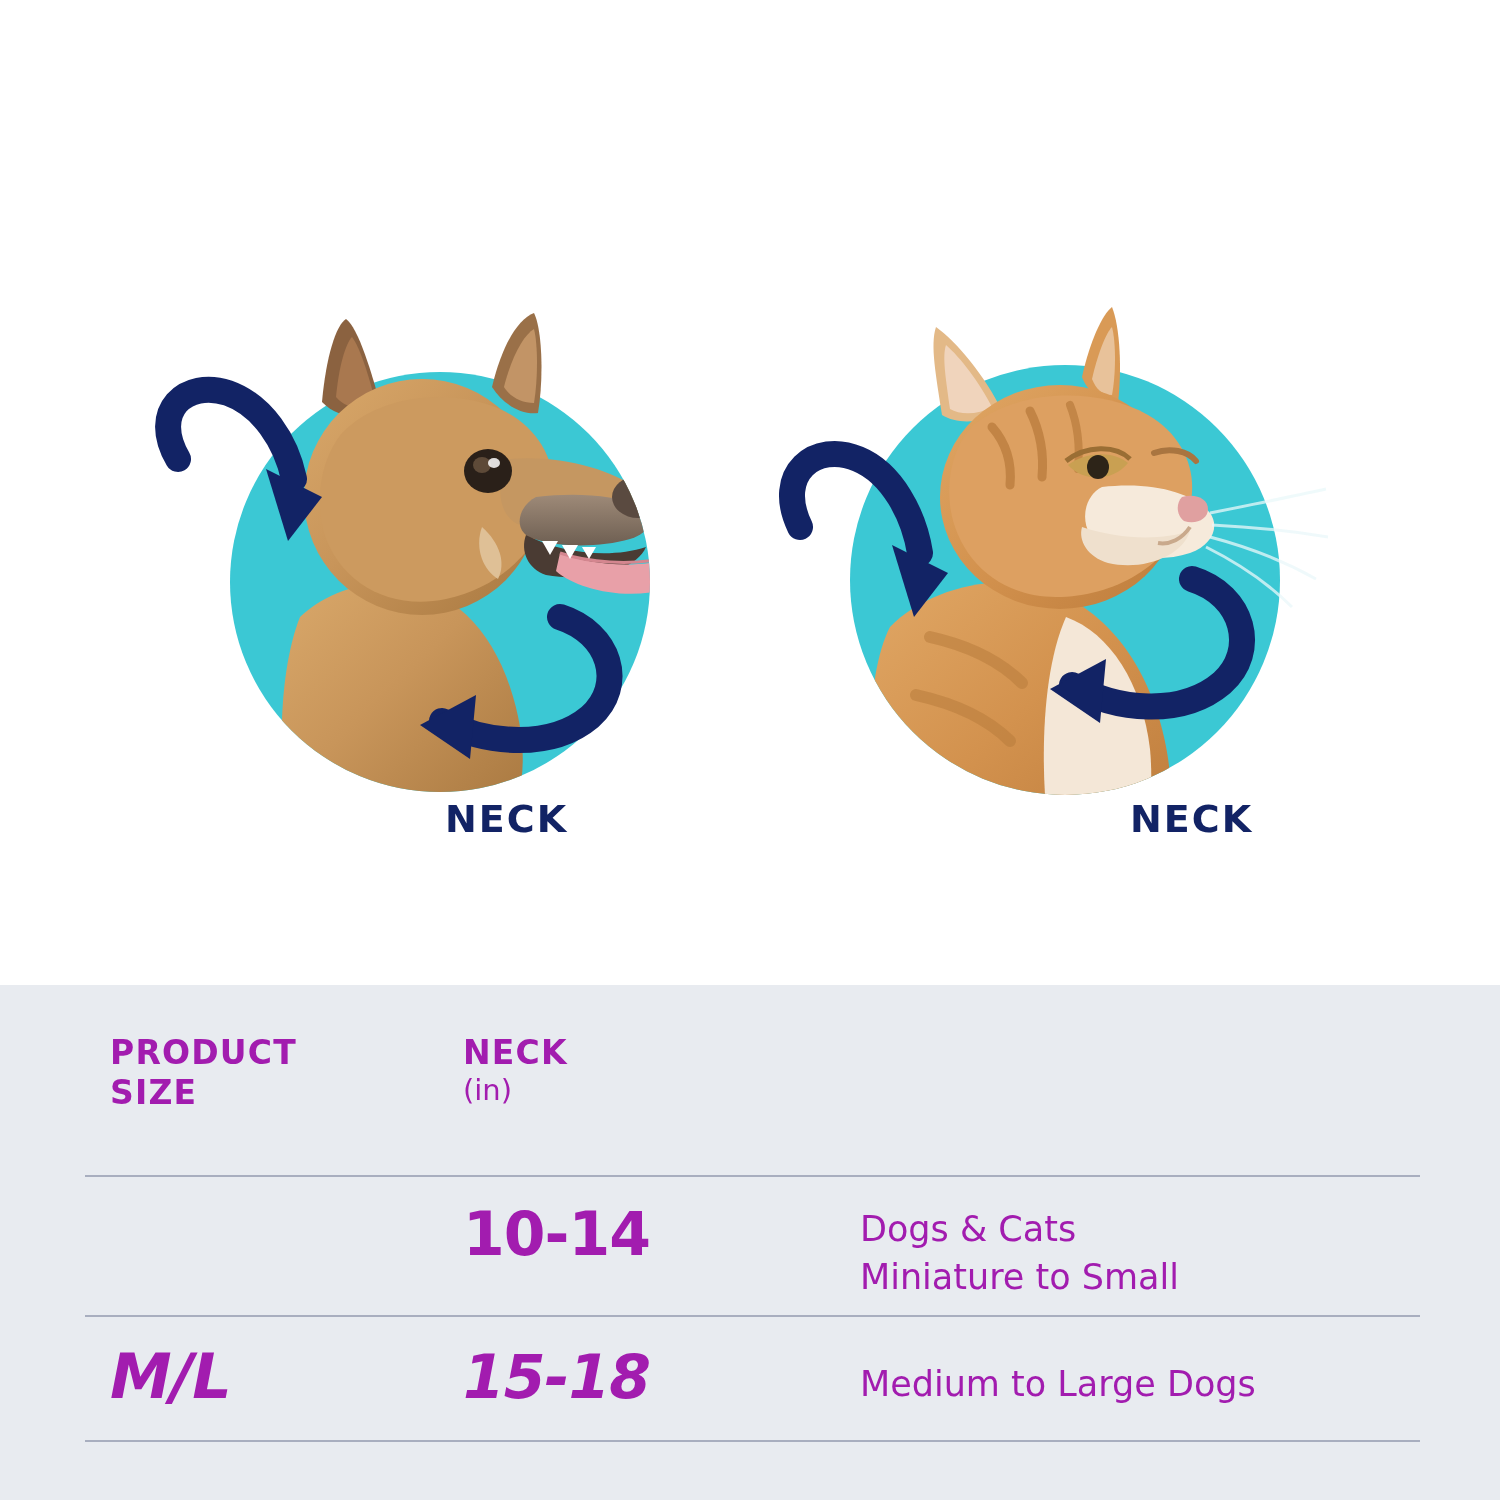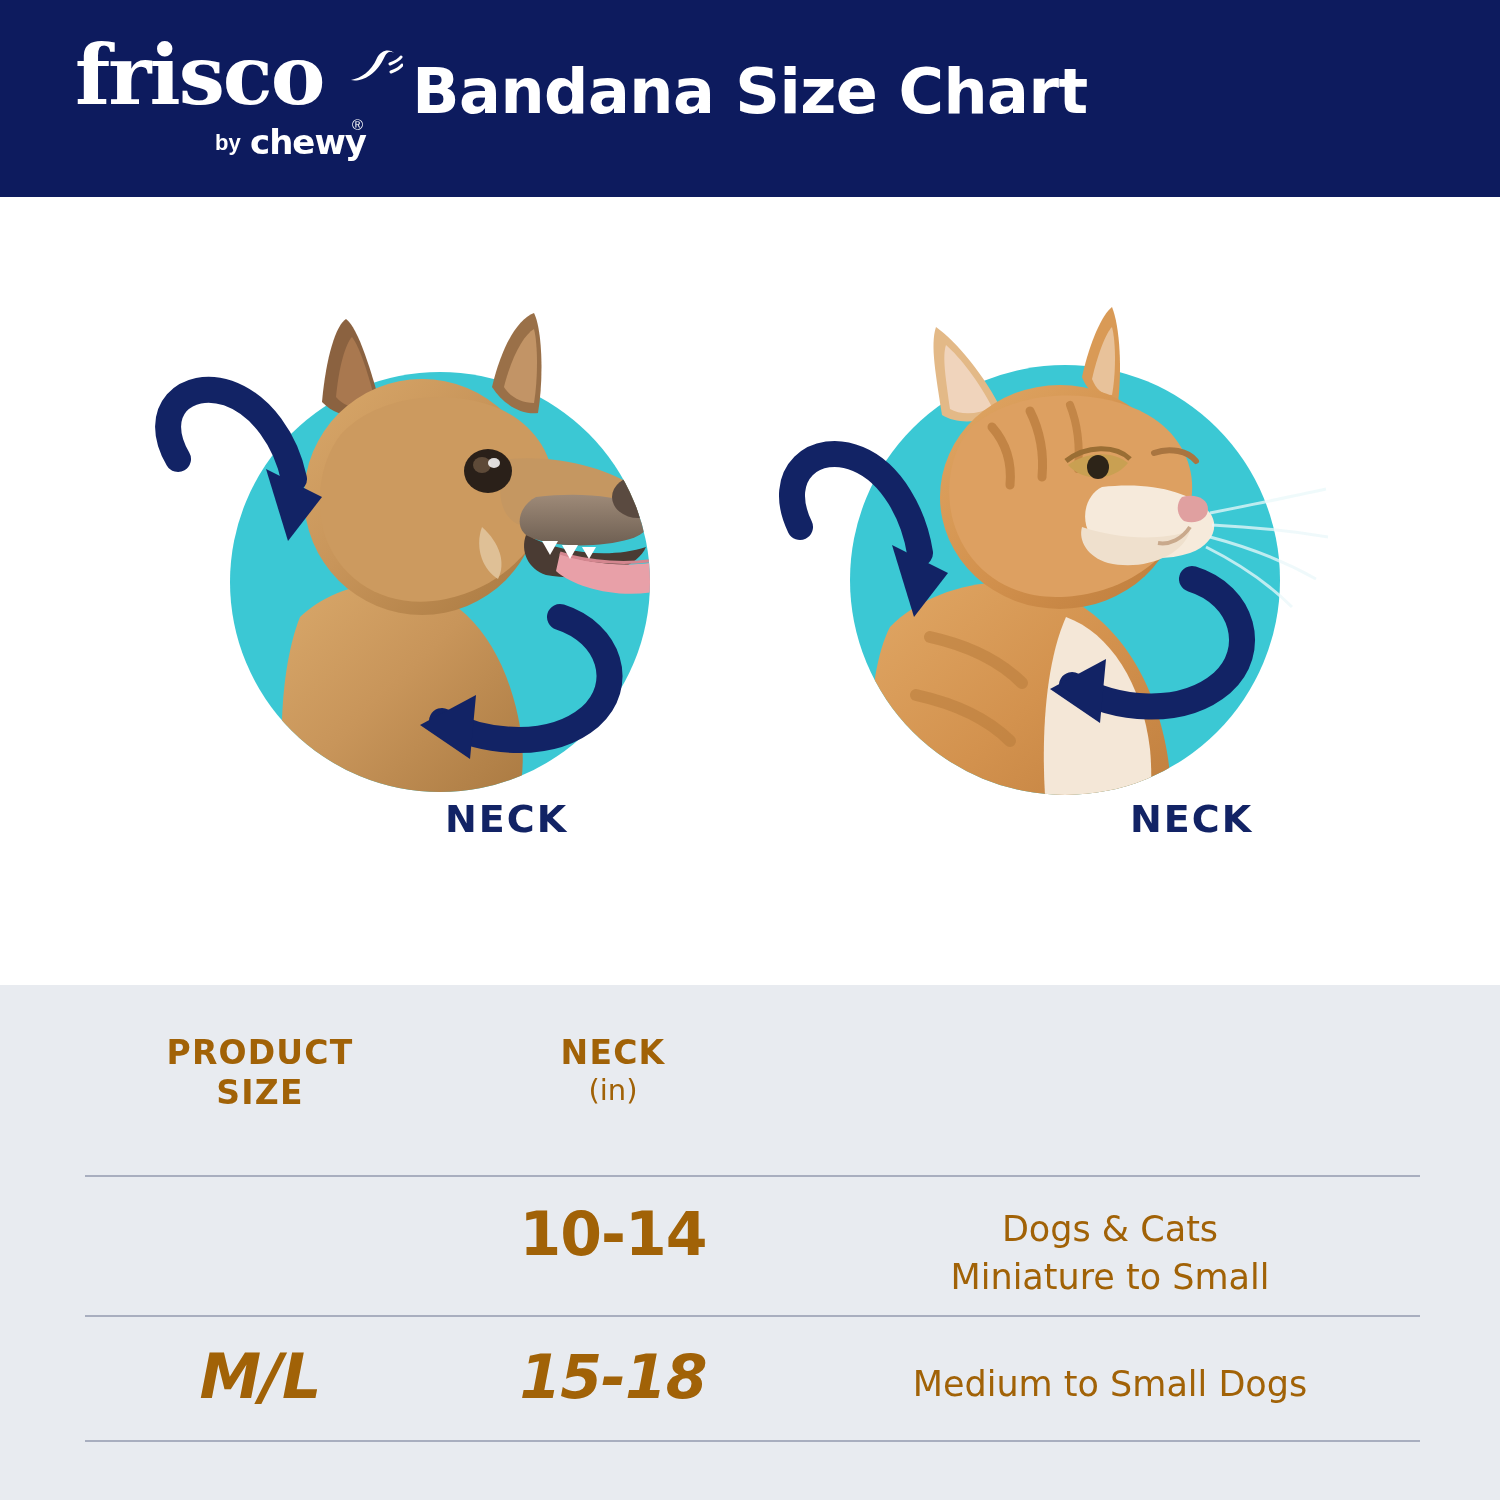--- a/index.html
+++ b/index.html
@@ -89,21 +89,21 @@
     background:#E8EBF0;
   }
   .tbl{
     position:absolute;left:0;top:0;width:1500px;
   }
   .row{position:relative;width:1500px;}
   .row-head{height:190px;}
   .row-data{height:140px;}
   .row-data-2{height:160px;}
 
-  .cell{position:absolute;text-align:center;color:#a16207;}
+  .cell{position:absolute;text-align:left;color:#a21caf;}
   .c1{left:110px;width:300px;}
   .c2{left:463px;width:300px;}
   .c3{left:860px;width:500px;}
 
   .hdr-text{
     font-size:33px;font-weight:700;letter-spacing:1.2px;line-height:40px;
     font-family:"DejaVu Sans", sans-serif;
   }
   .hdr-sub{
     font-size:29px;font-weight:400;letter-spacing:0px;
@@ -134,36 +134,20 @@
   .r1-pos{top:25px;}
   .r1-pos-rec{top:30px;}
   .r2-pos{top:28px;font-style:italic;}
   .r2-pos-rec{top:45px;}
 </style>
 </head>
 <body>
 
 <div id="root">
 
-  <div class="header">
-
-    <div class="logo-wrap">
-      <div class="logo-frisco">frisco</div>
-      <svg class="logo-swoosh" viewBox="0 0 70 60">
-        <path d="M18 38 C 26 40, 42 36, 52 14 C 54 10, 58 8, 62 12 C 57 6, 48 8, 44 16 C 38 30, 28 36, 18 38 Z" fill="#ffffff"></path>
-        <path d="M57 22 C 62 20, 66 18, 68 15" stroke="#ffffff" stroke-width="3" fill="none" stroke-linecap="round"></path>
-        <path d="M58 30 C 63 28, 67 26, 69 23" stroke="#ffffff" stroke-width="3" fill="none" stroke-linecap="round"></path>
-      </svg>
-      <div class="logo-reg">®</div>
-      <div class="logo-by">by</div>
-      <div class="logo-chewy">chewy</div>
-    </div>
-
-    <div class="header-title">Bandana Size Chart</div>
-  </div>
 
   <div class="illus-area">
 
     <div class="pet-block dog">
       <div class="circle"></div>
 
       <svg class="pet-svg" viewBox="0 0 700 700">
         <defs>
           <clipPath id="dogClip">
             <circle cx="350" cy="385" r="210"></circle>
@@ -322,21 +306,21 @@
         <div class="cell c3 r1-pos-rec">
           <div class="rec-text">Dogs &amp; Cats</div>
           <div class="rec-text">Miniature to Small</div>
         </div>
       </div>
 
       <div class="row row-data-2">
         <div class="cell c1 r2-pos size-text">M/L</div>
         <div class="cell c2 r2-pos neck-val">15-18</div>
         <div class="cell c3 r2-pos-rec">
-          <div class="rec-text">Medium to Small Dogs</div>
+          <div class="rec-text">Medium to Large Dogs</div>
         </div>
       </div>
 
     </div>
   </div>
 
   <div class="divider div1"></div>
   <div class="divider div2"></div>
   <div class="divider div3"></div>
 

